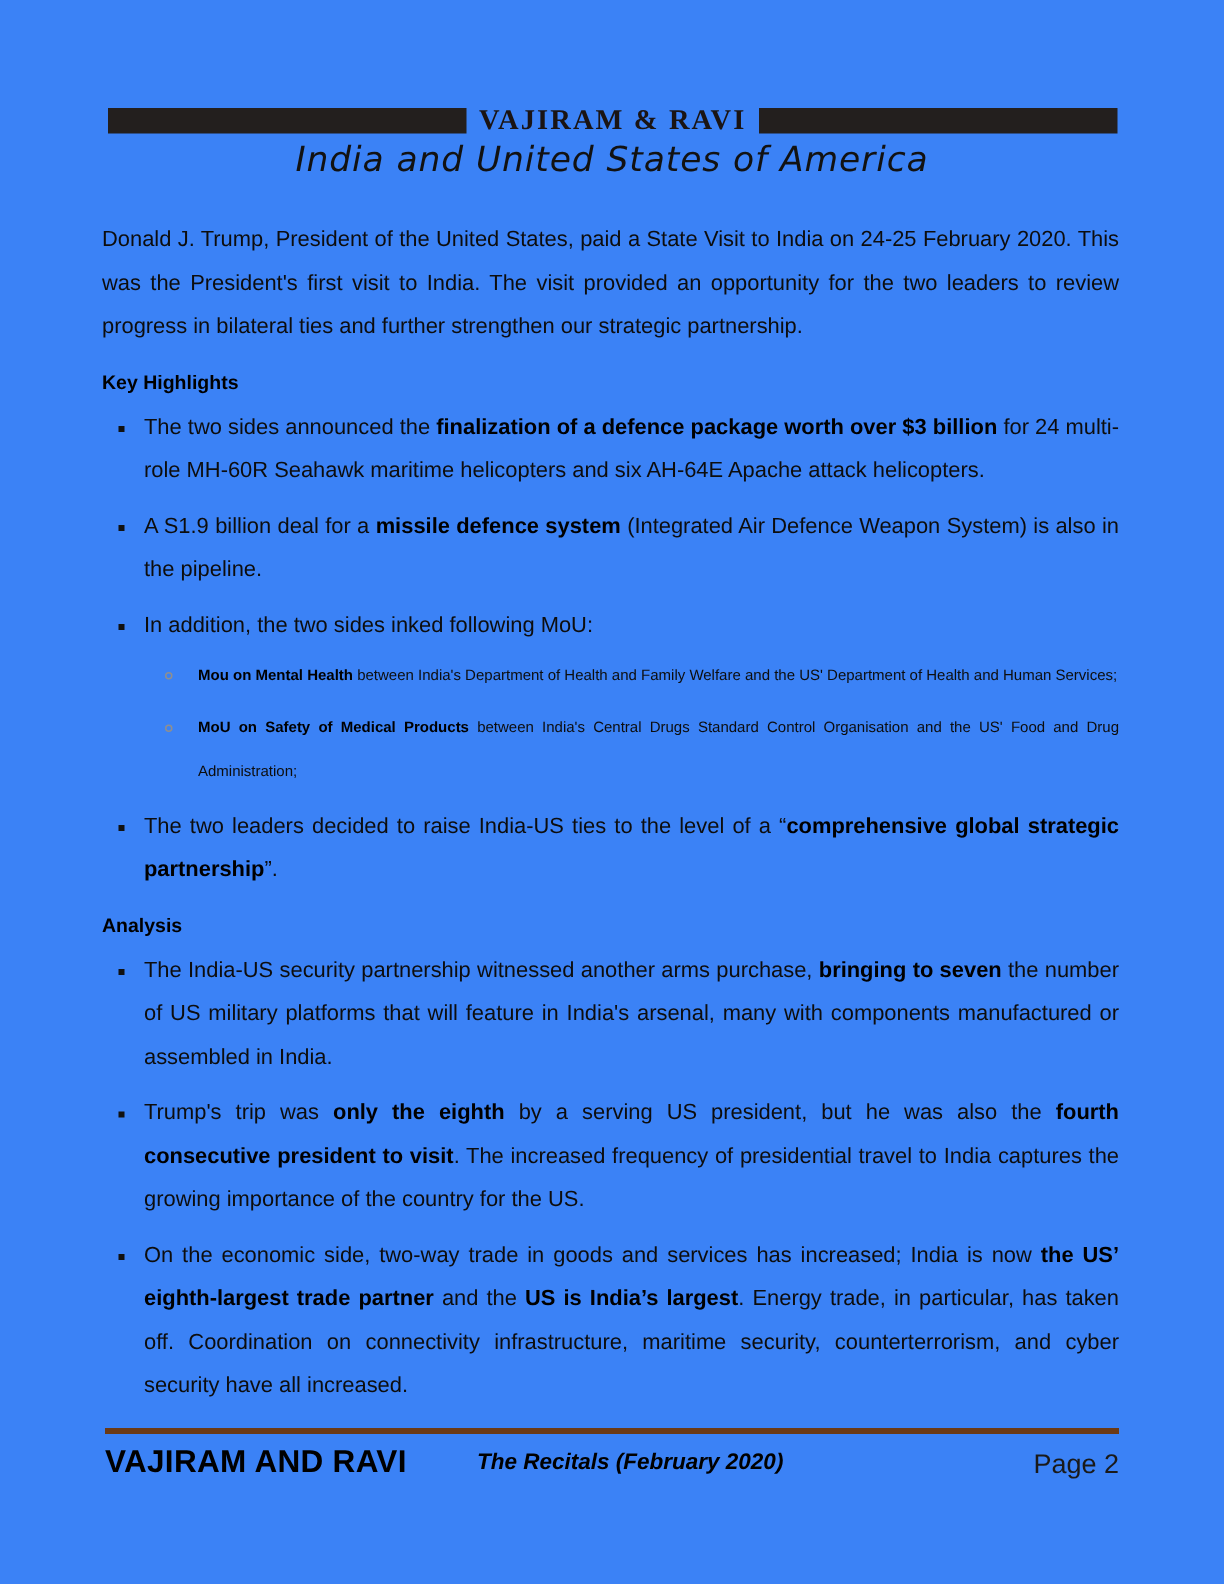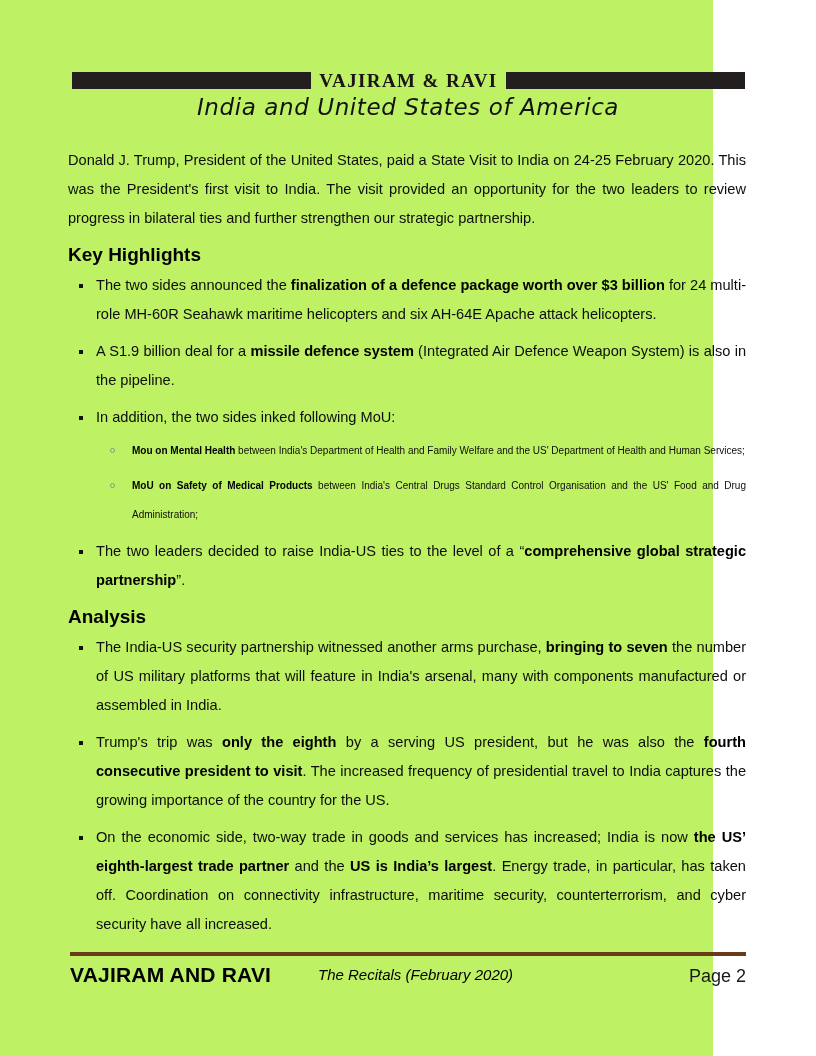--- a/index.html
+++ b/index.html
@@ -11,23 +11,23 @@
     width: 816px;
     height: 1056px;
     font-family: "Liberation Sans", sans-serif;
     color: #000000;
     position: relative;
     overflow: hidden;
   }
   .page {
     position: absolute;
     left: 0; top: 0;
-    width: 713px;
+    width: 816px;
     height: 1056px;
-    background: #bef264;
+    background: #3b82f6;
   }
 
   
   .masthead {
     position: absolute;
     left: 72px;
     top: 70px;
     width: 673px;
     height: 20px;
     display: flex;
@@ -74,21 +74,21 @@
   }
   p.intro {
     margin: 0;
     font-size: 14.6px;
     line-height: 29px;
     text-align: justify;
     color: #0d0d0d;
   }
   h2.section {
     margin: 10px 0 4px 0;
-    font-size: 19px;
+    font-size: 13px;
     font-weight: bold;
     line-height: 24px;
     color: #000000;
   }
   ul.bullets {
     list-style: none;
     margin: 0;
     padding: 0;
   }
   ul.bullets > li.bullet {
@@ -178,21 +178,21 @@
     font-weight: bold;
     letter-spacing: 0.2px;
     color: #000;
     line-height: 26px;
   }
   .footer-center {
     position: absolute;
     left: 248px;
     top: 0;
     font-size: 15px;
-    font-weight: normal;
+    font-weight: bold;
     font-style: italic;
     color: #000;
     line-height: 26px;
   }
   .footer-right {
     position: absolute;
     right: 0;
     top: 1px;
     font-size: 18px;
     color: #1a1a1a;

